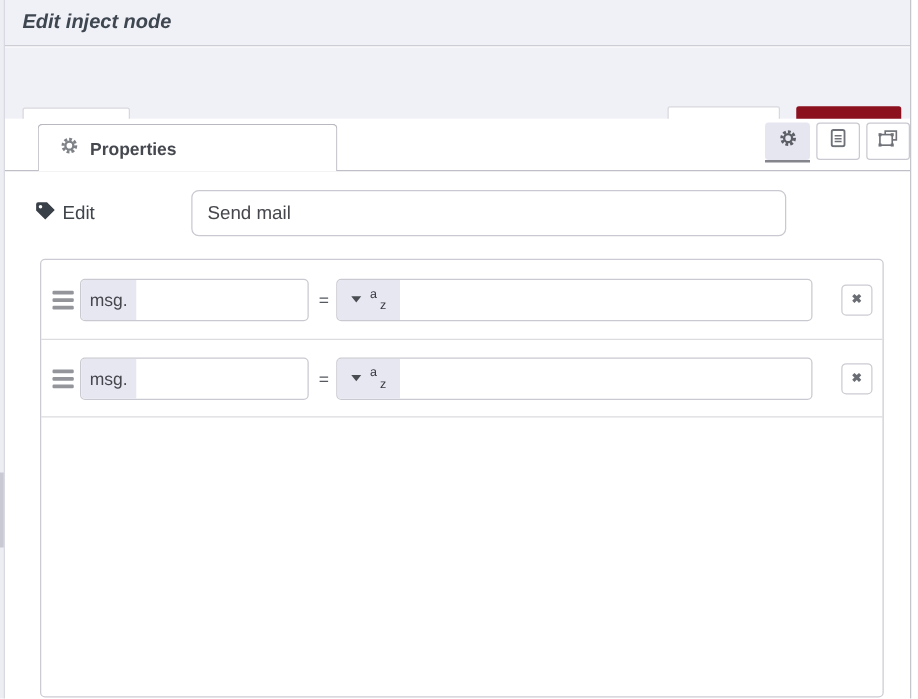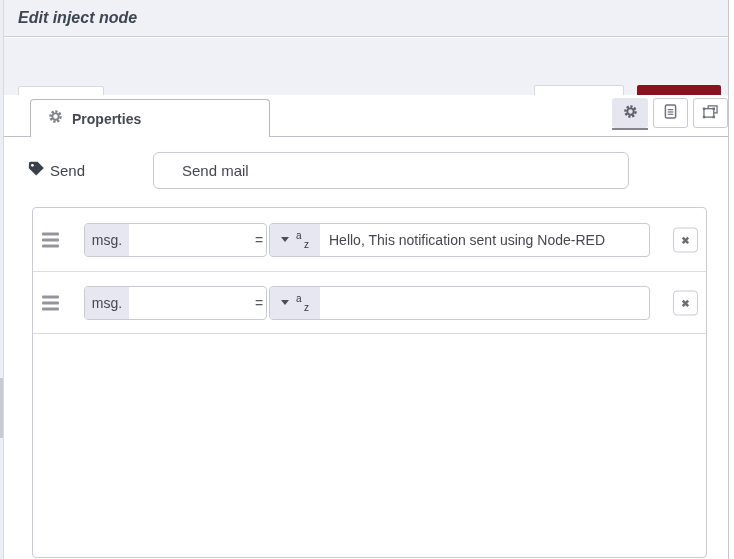--- a/index.html
+++ b/index.html
@@ -42,37 +42,37 @@
   .gear-btn { left: 612px; }
   .gear-underline { position: absolute; left: 612px; top: 128px; width: 36px; height: 2px; background: #85858D; }
   .doc-btn { left: 653px; width: 35px; }
   .app-btn { left: 693px; width: 35px; }
 
   
   .tag-icon { position: absolute; left: 28px; top: 161px; }
   .name-label { position: absolute; left: 50px; top: 152px; height: 37px; line-height: 37px;
     font-size: 15px; color: #3F444B; }
   .name-input { position: absolute; left: 153px; top: 152px; width: 476px; height: 37px;
-    border: 1px solid #C9C9D1; border-radius: 6px; padding: 0 28px; font-size: 15px; color: #46474D;
+    border: 1px solid #C9C9D1; border-radius: 6px; padding: 0 12px; font-size: 15px; color: #46474D;
     font-family: "Liberation Sans", sans-serif; outline: none; background: #fff; }
 
   
   .prop-list { position: absolute; left: 32px; top: 207px; width: 675px; height: 351px;
     border: 1px solid #CBCBD3; border-radius: 4px; background: #fff; }
   .prop-row { position: relative; width: 100%; border-bottom: 1px solid #DCDCE0; }
   .row-1 { height: 64px; }
   .row-2 { height: 62px; }
 
   .drag-handle { position: absolute; left: 7px; top: 50%; transform: translateY(-50%);
     display: flex; flex-direction: column; gap: 3px; cursor: grab; padding: 2px; }
   .drag-bar { width: 17px; height: 3px; background: #93959B; border-radius: 1px; }
 
   .group { position: absolute; top: 50%; transform: translateY(-50%); height: 34px;
     border: 1px solid #C9C9D1; border-radius: 4px; background: #fff; display: flex; align-items: stretch; overflow: hidden; }
-  .group-key { left: 31px; width: 183px; margin-left: 20px; }
+  .group-key { left: 31px; width: 183px; }
   .group-val { left: 236px; width: 381px; }
   .prefix { width: 44px; background: #E7E7F2; display: flex; align-items: center; justify-content: center;
     font-size: 14px; color: #46474D; flex: none; }
   .type-btn { width: 50px; background: #E7E7F2; display: flex; align-items: center; justify-content: center;
     gap: 7px; cursor: pointer; flex: none; }
   .caret { width: 0; height: 0; border-left: 4px solid transparent; border-right: 4px solid transparent;
     border-top: 5px solid #4A4D52; }
   .az { position: relative; width: 13px; height: 16px; color: #35383D; font-size: 10px; }
   .az-a { position: absolute; left: 0; top: -2px; }
   .az-z { position: absolute; right: 0; bottom: -2px; }
@@ -149,21 +149,21 @@
       </svg>
     </span>
   </div>
 
   <span class="tag-icon">
     <svg width="17" height="16" viewBox="0 0 17 16">
       <path d="M9.6 0.8 L15.8 7 L8.2 14.6 L0.9 7.3 L0.9 2.4 A1.6 1.6 0 0 1 2.5 0.8 Z" fill="#3A4048"></path>
       <circle cx="4.4" cy="4.3" r="1.4" fill="#fff"></circle>
     </svg>
   </span>
-  <label class="name-label">Send</label>
+  <label class="name-label">Edit</label>
   <input class="name-input" type="text" value="Send mail" style="">
 
   <div class="prop-list">
 
     <div class="prop-row row-1">
       <div class="drag-handle">
         <div class="drag-bar"></div>
           <div class="drag-bar"></div>
           <div class="drag-bar"></div>
       </div>
@@ -172,21 +172,20 @@
       </div>
       <div class="eq">=</div>
       <div class="group group-val">
         <div class="type-btn">
           <span class="caret"></span>
           <span class="az">
               <span class="az-a">a</span>
               <span class="az-z">z</span>
             </span>
         </div>
-        <input class="cell-input" type="text" value="Hello, This notification sent using Node-RED" style="">
       </div>
       <div class="remove-btn">
         <span>✖</span>
       </div>
     </div>
 
     <div class="prop-row row-2">
       <div class="drag-handle">
         <div class="drag-bar"></div>
           <div class="drag-bar"></div>

